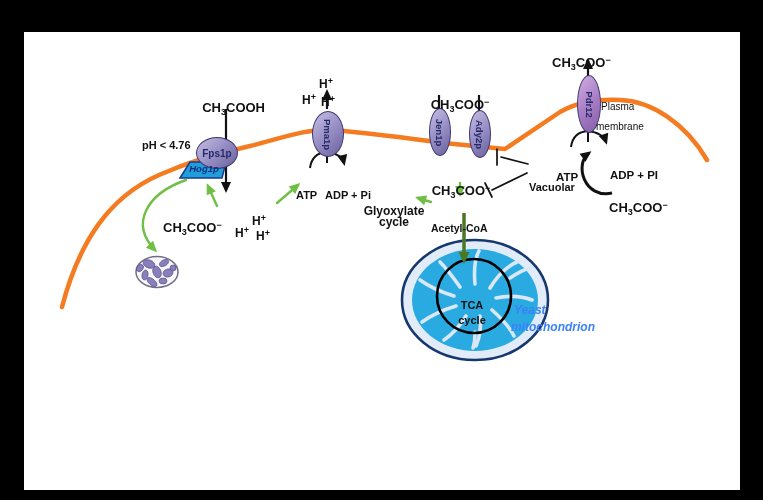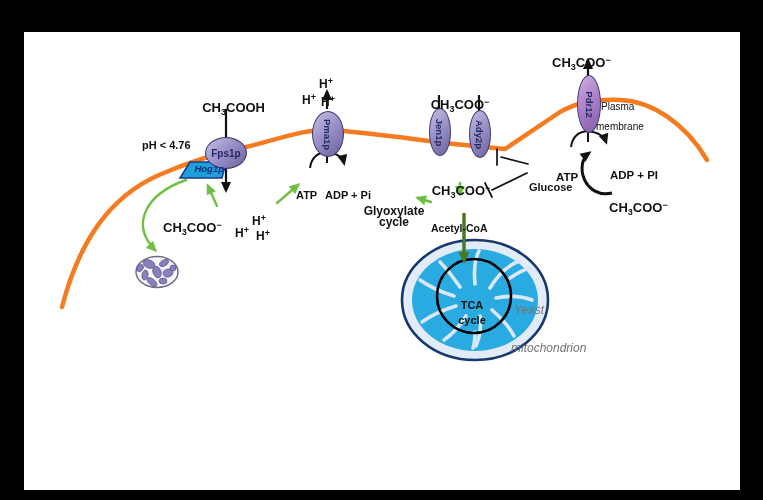--- a/index.html
+++ b/index.html
@@ -30,21 +30,21 @@
 
   .lbl{position:absolute;color:var(--ink);white-space:nowrap;margin-top:20px;}
   .formula{font-weight:bold;font-size:13px;}
   .formula sub{font-size:9px;vertical-align:-3px;}
   .formula sup{font-size:9px;vertical-align:4px;}
   .f-sm{font-size:12px;}
   .b10{font-weight:bold;font-size:12px;}
   .b11{font-weight:bold;font-size:11px;text-align:right;}
   .b9{font-weight:normal;font-size:10px;}
   .center{text-align:center;}
-  .yeast{font-weight:normal;font-style:italic;font-size:12px;color:#737373;}
+  .yeast{font-weight:bold;font-style:italic;font-size:12px;color:#3b82f6;}
 
   .pump{position:absolute;border:1.6px solid #3E3870;border-radius:50%;
         background:linear-gradient(135deg,#C2BADF 5%,#9B92C8 45%,#6F66A2 95%);
         display:flex;align-items:center;justify-content:center;}
   .pump span{font-weight:bold;font-size:10px;color:#252B66;white-space:nowrap;}
   .pump.vert span{transform:rotate(90deg);font-size:9.5px;}
   .pump.pink{background:linear-gradient(135deg,#CFA9E0 5%,#A87FC6 50%,#8A5FAC 95%);}
   .hog-lbl{position:absolute;font-weight:bold;font-style:italic;font-size:9.5px;color:#0F2F7A;text-align:center;}
 </style>
 </head>
@@ -131,24 +131,24 @@
         <path class="mito-gap" d="M430,264 Q410,258 396,248"></path>
         <path class="mito-gap" d="M436,255 Q424,238 416,230"></path>
         <path class="mito-gap" d="M451,300 Q451,310 449,316"></path>
         <path class="mito-gap" d="M486,246 Q498,238 506,236"></path>
         <circle class="tca-ring" cx="450" cy="264" r="37"></circle>
       </g>
 
       <path class="ln-d" d="M440,181 L440,228" marker-end="url(#ad)"></path>
     </svg>
 
-    <div class="pump" style="left:181px;top:105px;width:40px;height:30px;">
+    <div class="pump" style="left:172px;top:105px;width:40px;height:30px;">
       <span>Fps1p</span>
     </div>
-    <div class="hog-lbl" style="left:160px;top:131px;width:40px;text-align:right;">Hog1p</div>
+    <div class="hog-lbl" style="left:160px;top:131px;width:40px;">Hog1p</div>
     <div class="pump vert" style="left:288px;top:79px;width:30px;height:44px;">
       <span>Pma1p</span>
     </div>
     <div class="pump vert" style="left:405px;top:76px;width:20px;height:46px;">
       <span>Jen1p</span>
     </div>
     <div class="pump vert" style="left:445px;top:78px;width:20px;height:46px;">
       <span>Ady2p</span>
     </div>
     <div class="pump vert pink" style="left:553px;top:43px;width:22px;height:56px;">
@@ -169,32 +169,32 @@
     <div class="lbl b11" style="left:272px;top:137px;">ATP</div>
     <div class="lbl b11" style="left:301px;top:137px;">ADP + Pi</div>
 
     <div class="lbl b10 center" style="left:338px;top:154px;width:64px;line-height:11px;">
       <div>Glyoxylate</div>
       <div>cycle</div>
     </div>
 
     <div class="lbl formula" style="left:401px;top:45px;width:70px;text-align:center;">CH<sub>3</sub>COO<sup>−</sup></div>
     <div class="lbl formula" style="left:401px;top:131px;width:72px;text-align:center;">CH<sub>3</sub>COO<sup>−</sup></div>
-    <div class="lbl b11" style="left:505px;top:129px;">Glucose</div>
+    <div class="lbl b11" style="left:505px;top:129px;">Vacuolar</div>
     <div class="lbl b10" style="left:407px;top:170px;font-size:10.5px;">Acetyl-CoA</div>
 
     <div class="lbl formula" style="left:528px;top:3px;">CH<sub>3</sub>COO<sup>−</sup></div>
     <div class="lbl b9" style="left:577px;top:49px;">Plasma</div>
     <div class="lbl b9" style="left:572px;top:69px;">membrane</div>
     <div class="lbl b11" style="left:532px;top:119px;font-size:11.5px;">ATP</div>
     <div class="lbl b11" style="left:586px;top:117px;font-size:11.5px;">ADP + PI</div>
     <div class="lbl formula" style="left:585px;top:148px;">CH<sub>3</sub>COO<sup>−</sup></div>
 
 
     <div class="lbl b11 center" style="left:420px;top:246px;width:56px;line-height:15px;font-size:11px;">
       <div>TCA</div>
       <div>cycle</div>
     </div>
     <div class="lbl yeast" style="left:490px;top:251px;">Yeast</div>
-    <div class="lbl yeast" style="left:487px;top:289px;">mitochondrion</div>
+    <div class="lbl yeast" style="left:487px;top:268px;">mitochondrion</div>
 
   </div>
 </div>
 
 </body></html>

